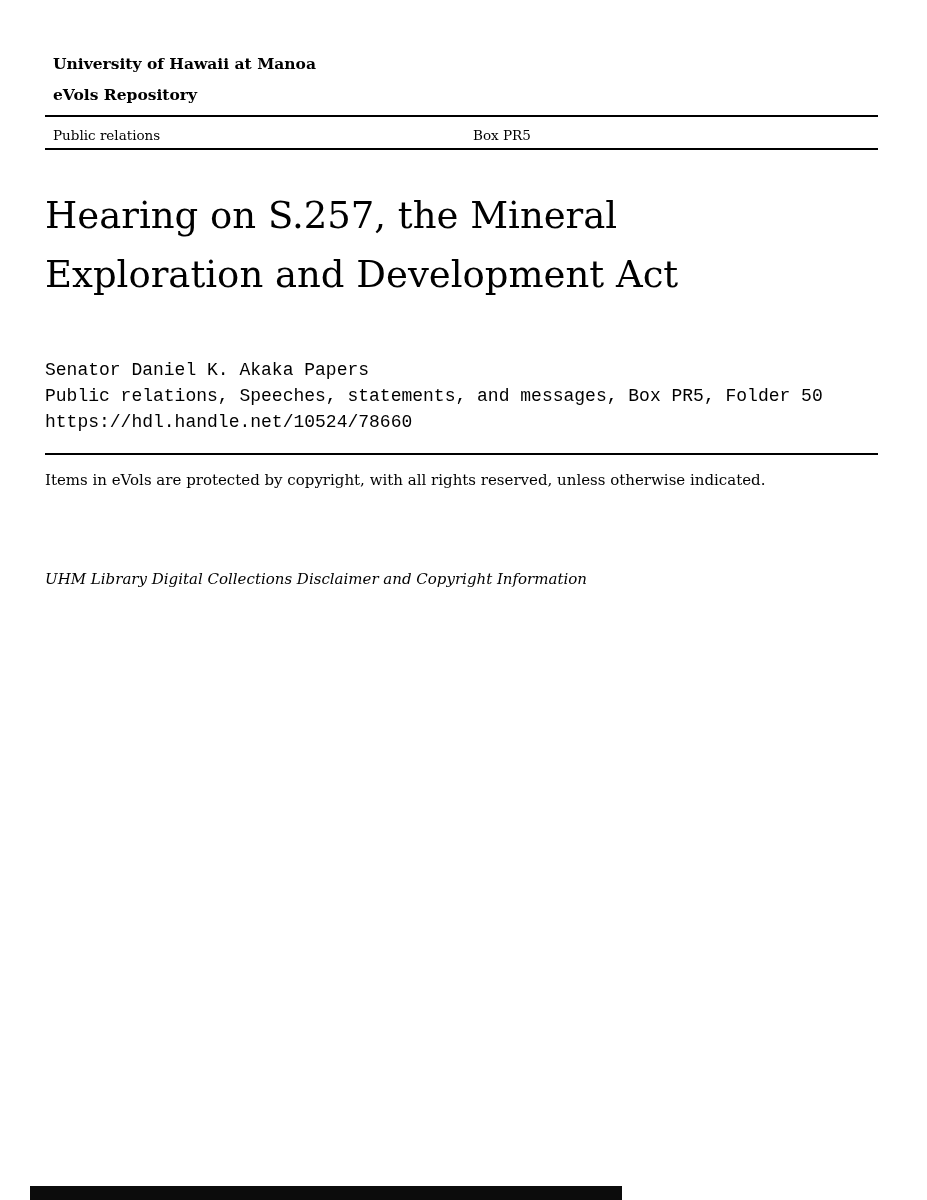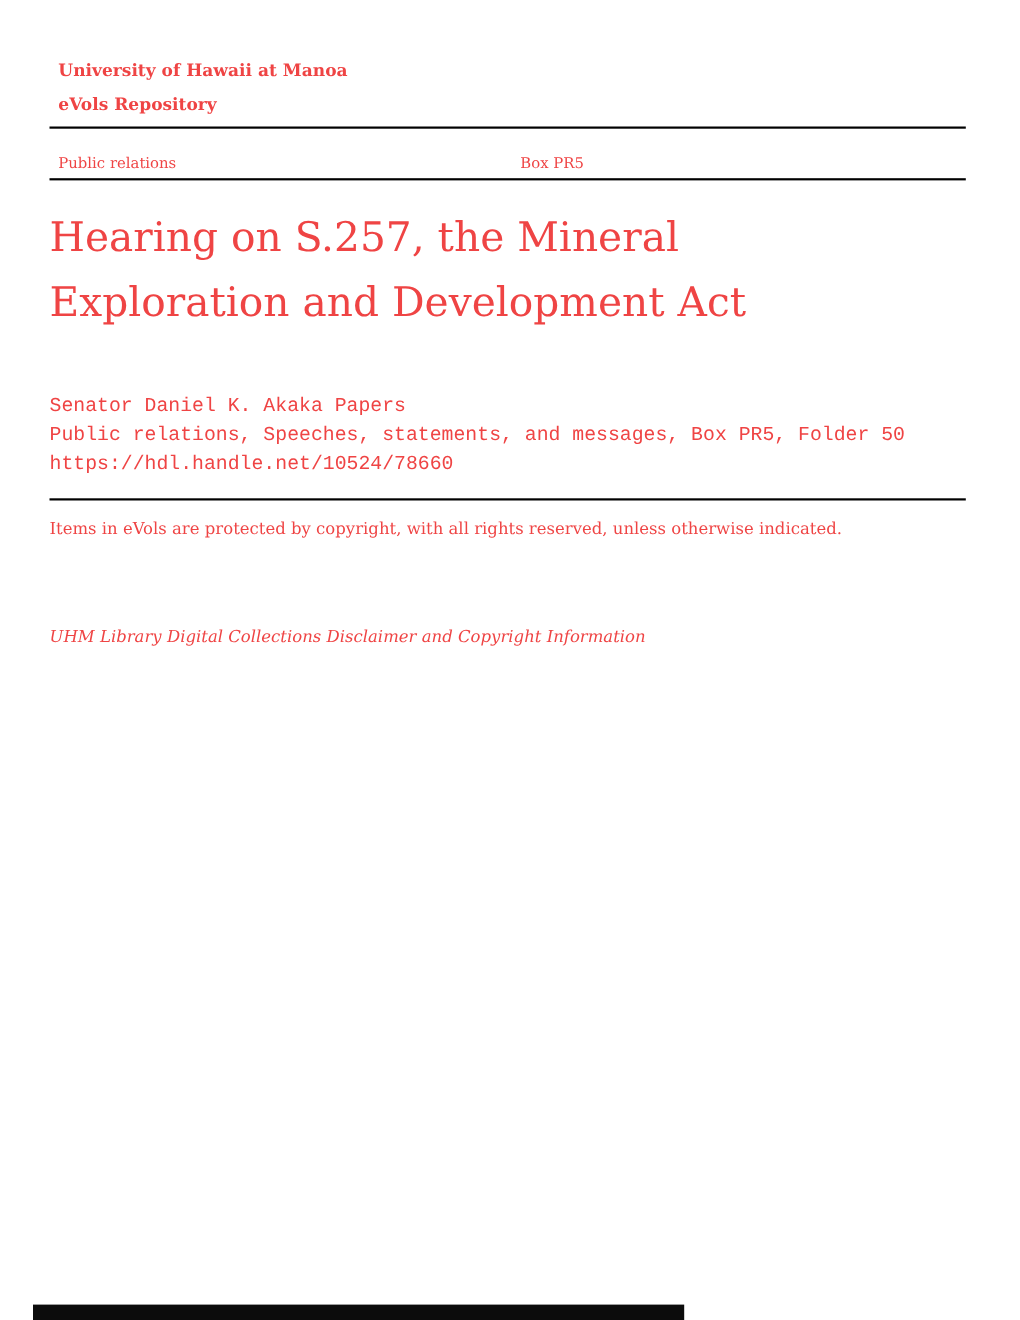--- a/index.html
+++ b/index.html
@@ -7,21 +7,21 @@
     padding: 0;
     background: #e8e8e8;
   }
   .page {
     position: relative;
     width: 927px;
     height: 1200px;
     margin: 0 auto;
     background: #ffffff;
     font-family: "DejaVu Serif", serif;
-    color: #ef4444;
+    color: #000000;
     overflow: hidden;
   }
   
   .header {
     position: absolute;
     left: 45px;
     top: 48px;
     width: 833px;
   }
   .h-grid {
@@ -35,21 +35,21 @@
     line-height: 31px;
   }
   .h-rule {
     height: 0;
     border-top: 2px solid #000;
     margin-top: 5px;
   }
   .h-small-row {
     font-size: 13.5px;
     line-height: 22px;
-    padding-top: 21px;
+    padding-top: 7px;
     padding-bottom: 2px;
   }
   
   .doc-title {
     position: absolute;
     left: 45px;
     top: 186px;
     max-width: 700px;
     font-size: 37px;
     font-weight: normal;

